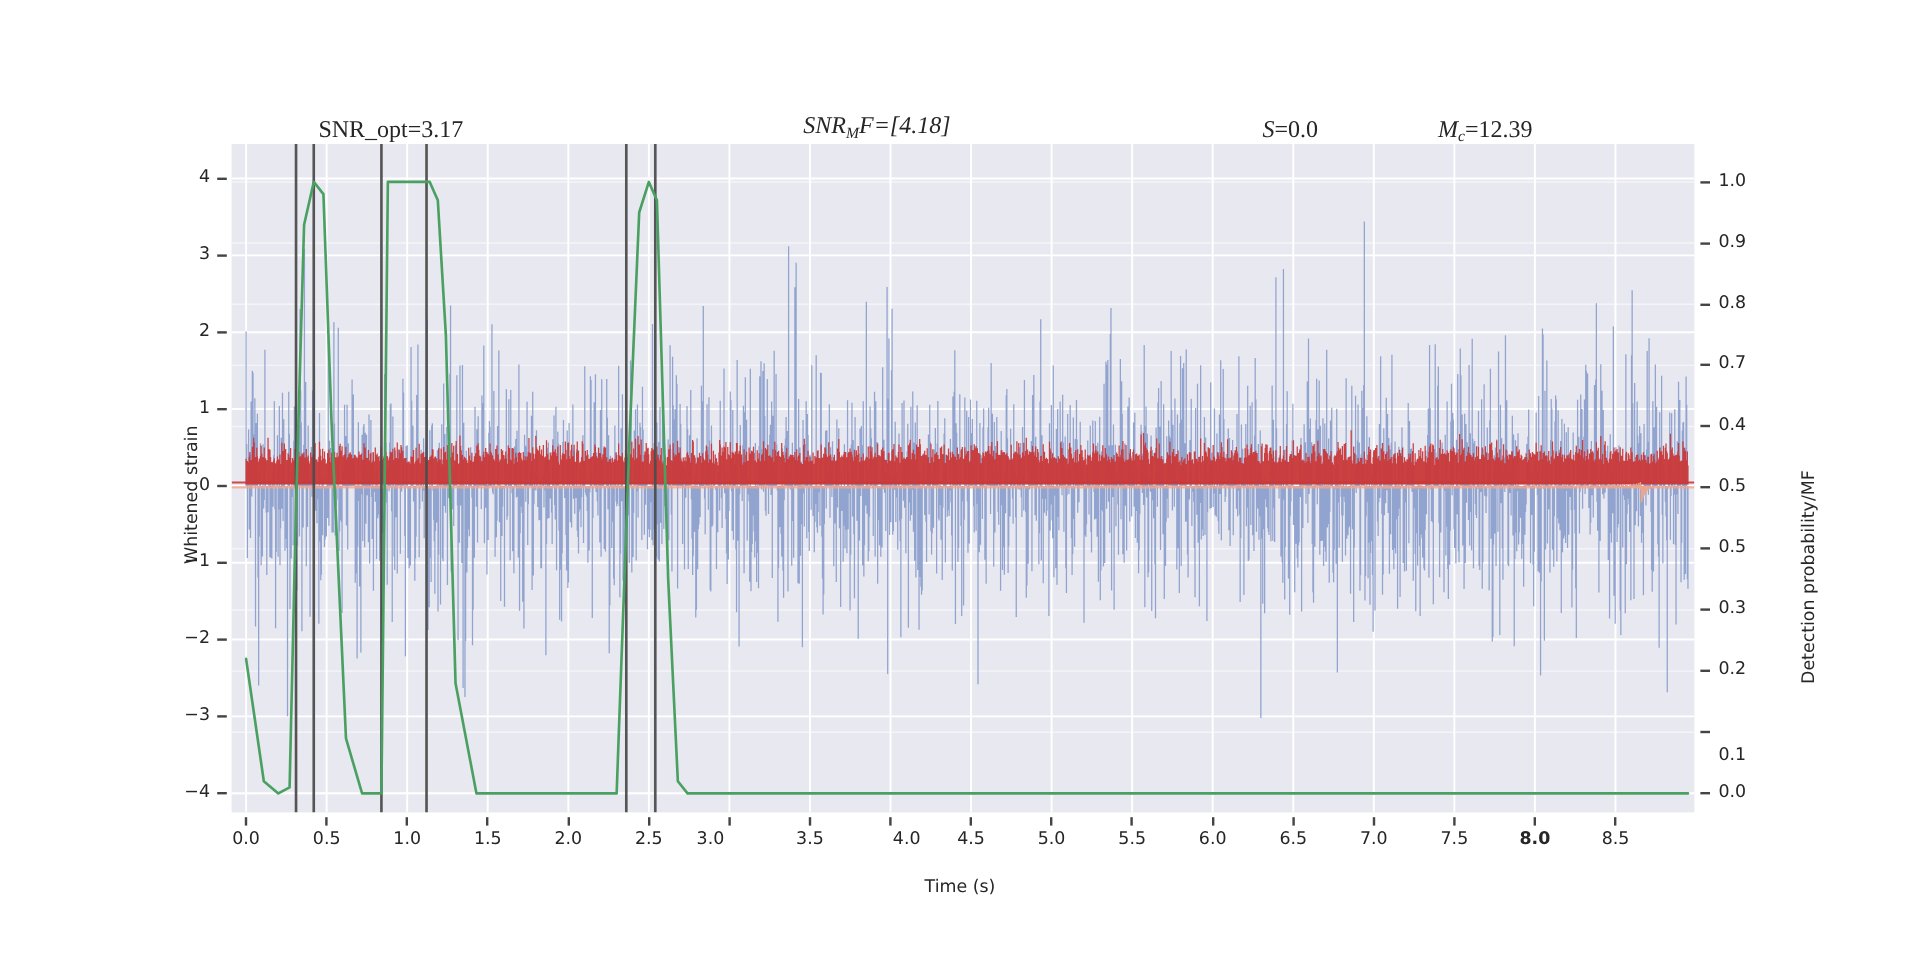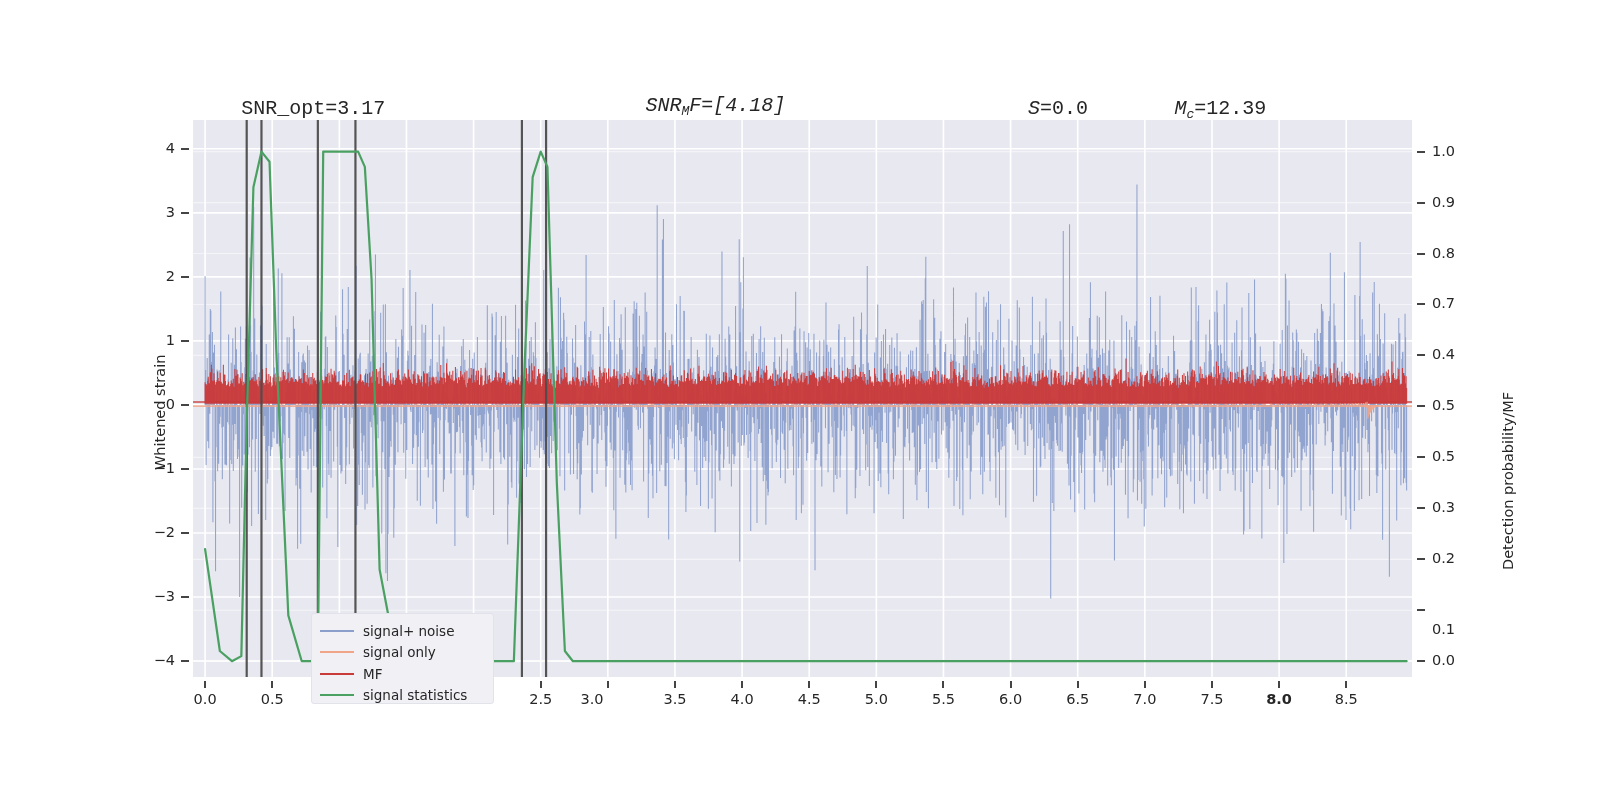--- a/index.html
+++ b/index.html
@@ -14,21 +14,22 @@
 
   #axes{
     position:absolute; left:193px; top:120px; width:1219px; height:557px;
     background:#e8e8f0;
   }
   #gridsvg,#datasvg{position:absolute;left:0;top:0;width:1219px;height:557px;}
 
   
   .annot{
     position:absolute; color:#262626; font-size:20px; white-space:nowrap;
-    font-family:Liberation Mono, monospace;
+    font-family:Liberation Serif, serif;
+    margin-left:24px;
   }
   .it{font-style:italic;}
   .sub{font-size:13px; vertical-align:-0.28em; font-style:italic;}
 
   
   .tick{position:absolute;color:#262626;font-size:14.5px;white-space:nowrap;}
   .ytickL{text-align:right;}
   .ytickR{text-align:left;}
   .xtick{text-align:center;}
   .tickmark{position:absolute;background:#444;}
@@ -124,20 +125,21 @@
   <div class="annot" id="ann-snropt" style="left: 241.33px; top: 97px;">SNR_opt=3.17</div>
 
   <div class="annot" id="ann-snrmf" style="left: 645.426px; top: 94px;"><span class="it">SNR</span><span class="sub">M</span><span class="it">F=[4.18]</span></div>
 
   <div class="annot" id="ann-s" style="left: 1028.04px; top: 97px;"><span class="it">S</span><span>=0.0</span></div>
 
   <div class="annot" id="ann-mc" style="left: 1174.38px; top: 97px;"><span class="it">M</span><span class="sub">c</span><span>=12.39</span></div>
 
   <div id="ylabel-left">Whitened strain</div>
   <div id="ylabel-right">Detection probability/MF</div>
+  <div id="xlabel">Time (s)</div>
 
   <div id="yticks-left">
       <div class="tick ytickL" style="left: 141px; top: 139.81px; width: 34px;">4</div>
       <div class="tickmark" style="left: 181px; top: 147.81px; width: 8px; height: 2px;"></div>
       <div class="tick ytickL" style="left: 141px; top: 203.833px; width: 34px;">3</div>
       <div class="tickmark" style="left: 181px; top: 211.833px; width: 8px; height: 2px;"></div>
       <div class="tick ytickL" style="left: 141px; top: 267.856px; width: 34px;">2</div>
       <div class="tickmark" style="left: 181px; top: 275.856px; width: 8px; height: 2px;"></div>
       <div class="tick ytickL" style="left: 141px; top: 331.879px; width: 34px;">1</div>
       <div class="tickmark" style="left: 181px; top: 339.879px; width: 8px; height: 2px;"></div>
@@ -186,21 +188,21 @@
       <div class="tick xtick" style="left: 381.459px; top: 691px; width: 50px;">1.5</div>
       <div class="tickmark" style="left: 405.459px; top: 681px; width: 2px; height: 7px;"></div>
       <div class="tick xtick" style="left: 448.585px; top: 691px; width: 50px;">2.0</div>
       <div class="tickmark" style="left: 472.585px; top: 681px; width: 2px; height: 7px;"></div>
       <div class="tick xtick" style="left: 515.71px; top: 691px; width: 50px;">2.5</div>
       <div class="tickmark" style="left: 539.71px; top: 681px; width: 2px; height: 7px;"></div>
       <div class="tick xtick" style="left: 567px; top: 691px; width: 50px;">3.0</div>
       <div class="tickmark" style="left: 606.836px; top: 681px; width: 2px; height: 7px;"></div>
       <div class="tick xtick" style="left: 649.961px; top: 691px; width: 50px;">3.5</div>
       <div class="tickmark" style="left: 673.961px; top: 681px; width: 2px; height: 7px;"></div>
-      <div class="tick xtick" style="left: 717.087px; top: 691px; width: 50px;">4.0</div>
+      <div class="tick xtick" style="left: 717.087px; top: 691px; width: 50px; text-align: right;">4.0</div>
       <div class="tickmark" style="left: 741.087px; top: 681px; width: 2px; height: 7px;"></div>
       <div class="tick xtick" style="left: 784.213px; top: 691px; width: 50px;">4.5</div>
       <div class="tickmark" style="left: 808.213px; top: 681px; width: 2px; height: 7px;"></div>
       <div class="tick xtick" style="left: 851.338px; top: 691px; width: 50px;">5.0</div>
       <div class="tickmark" style="left: 875.338px; top: 681px; width: 2px; height: 7px;"></div>
       <div class="tick xtick" style="left: 918.464px; top: 691px; width: 50px;">5.5</div>
       <div class="tickmark" style="left: 942.464px; top: 681px; width: 2px; height: 7px;"></div>
       <div class="tick xtick" style="left: 985.589px; top: 691px; width: 50px;">6.0</div>
       <div class="tickmark" style="left: 1009.59px; top: 681px; width: 2px; height: 7px;"></div>
       <div class="tick xtick" style="left: 1052.71px; top: 691px; width: 50px;">6.5</div>
@@ -208,32 +210,14 @@
       <div class="tick xtick" style="left: 1119.84px; top: 691px; width: 50px;">7.0</div>
       <div class="tickmark" style="left: 1143.84px; top: 681px; width: 2px; height: 7px;"></div>
       <div class="tick xtick" style="left: 1186.97px; top: 691px; width: 50px;">7.5</div>
       <div class="tickmark" style="left: 1210.97px; top: 681px; width: 2px; height: 7px;"></div>
       <div class="tick xtick" style="left: 1254.09px; top: 691px; width: 50px; font-weight: bold;">8.0</div>
       <div class="tickmark" style="left: 1278.09px; top: 681px; width: 2px; height: 7px;"></div>
       <div class="tick xtick" style="left: 1321.22px; top: 691px; width: 50px;">8.5</div>
       <div class="tickmark" style="left: 1345.22px; top: 681px; width: 2px; height: 7px;"></div>
     </div>
 
-  <div id="legend">
-    <div class="legrow">
-      <span class="legline" style="border-top-color: rgb(140, 159, 204);"></span>
-      <span class="legtxt">signal+ noise</span>
-    </div>
-    <div class="legrow">
-      <span class="legline" style="border-top-color: rgb(240, 165, 138);"></span>
-      <span class="legtxt">signal only</span>
-    </div>
-    <div class="legrow">
-      <span class="legline" style="border-top-color: rgb(201, 58, 58);"></span>
-      <span class="legtxt">MF</span>
-    </div>
-    <div class="legrow">
-      <span class="legline" style="border-top-color: rgb(74, 160, 97);"></span>
-      <span class="legtxt">signal statistics</span>
-    </div>
-  </div>
 
 </div>
 
 </body></html>

